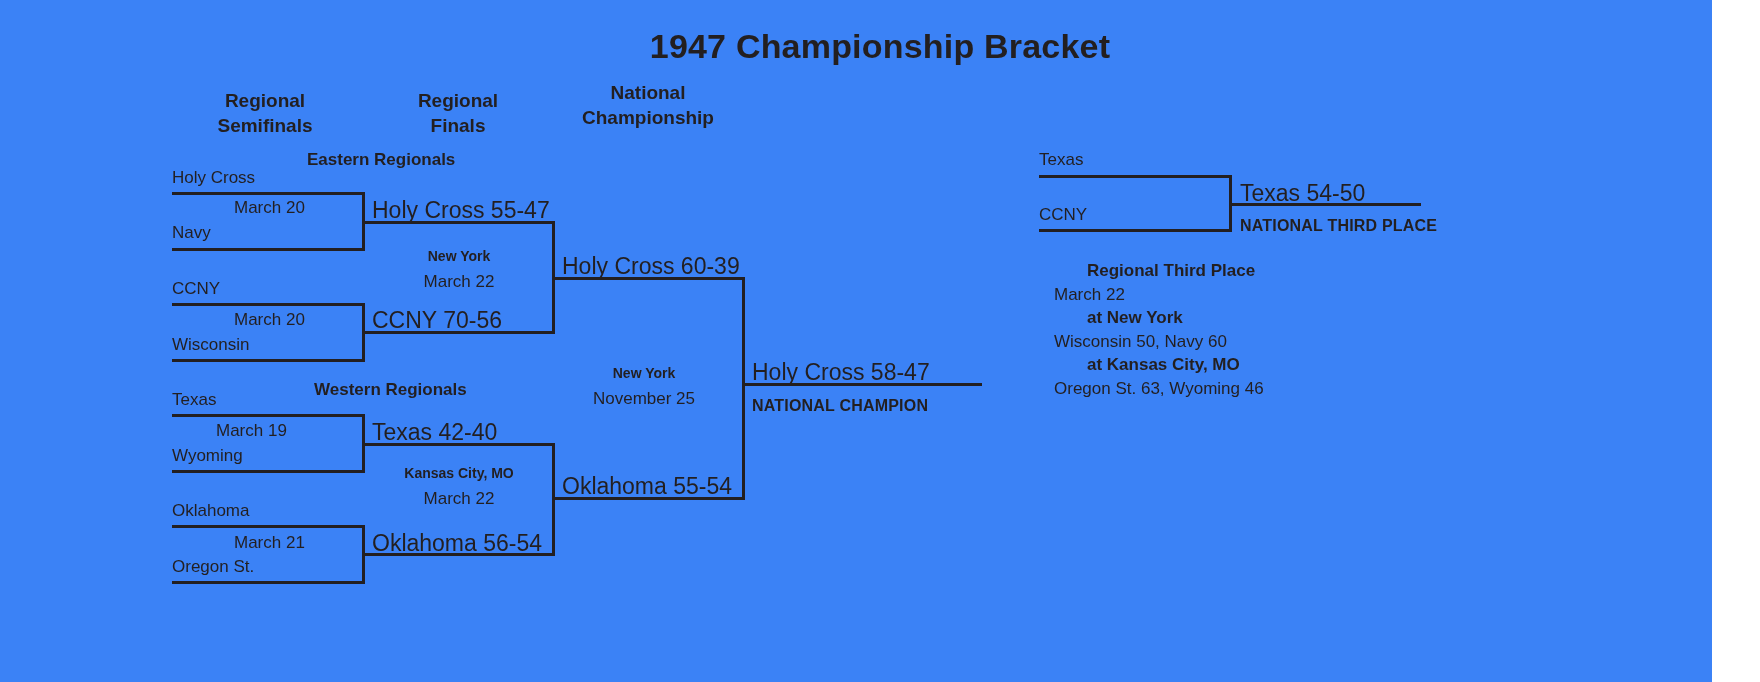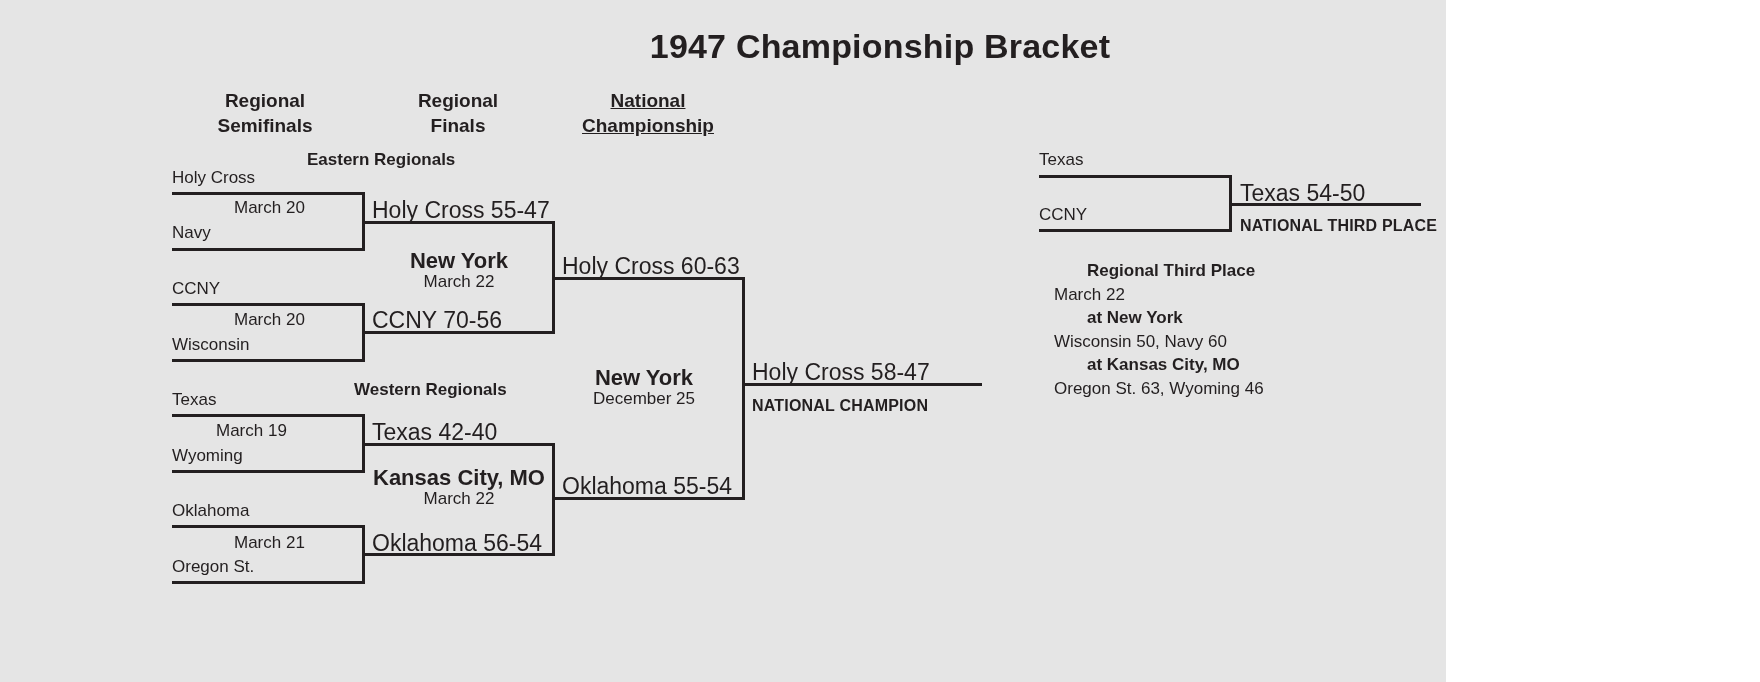--- a/index.html
+++ b/index.html
@@ -2,23 +2,23 @@
 <html><head>
 <meta charset="utf-8">
 <style>
   html, body {
     margin: 0;
     padding: 0;
     background: #ffffff;
   }
   #root {
     position: relative;
-    width: 1446px;
+    width: 1712px;
     height: 682px;
-    background: #e5e5e5;
+    background: #3b82f6;
     font-family: "Liberation Sans", sans-serif;
     color: #231f20;
     overflow: hidden;
   }
 
   
   .title {
     position: absolute;
     left: 0;
     top: 27px;
@@ -63,21 +63,21 @@
     white-space: nowrap;
   }
   .date {
     position: absolute;
     font-size: 17px;
     color: #231f20;
     white-space: nowrap;
   }
   .site {
     position: absolute;
-    font-size: 22px;
+    font-size: 14px;
     font-weight: bold;
     color: #231f20;
     white-space: nowrap;
     text-align: center;
   }
   .banner {
     position: absolute;
     font-size: 16px;
     font-weight: bold;
     color: #231f20;
@@ -122,27 +122,27 @@
   <div class="title">1947 Championship Bracket</div>
 
   <div class="col-head" style="left:175px; top:88px; width:180px;">
     <div>Regional</div>
     <div>Semifinals</div>
   </div>
   <div class="col-head" style="left:368px; top:88px; width:180px;">
     <div>Regional</div>
     <div>Finals</div>
   </div>
-  <div class="col-head" style="left:558px; top:88px; width:180px;text-decoration:underline;">
+  <div class="col-head" style="left:558px; top:80px; width:180px;">
     <div>National</div>
     <div>Championship</div>
   </div>
 
   <div class="region-head" style="left:307px; top:150px;">Eastern Regionals</div>
-  <div class="region-head" style="left:314px; top:380px;margin-left:40px;">Western Regionals</div>
+  <div class="region-head" style="left:314px; top:380px;">Western Regionals</div>
 
   <div class="team" style="left:172px; top:168px;">Holy Cross</div>
   <div class="hline" style="left:172px; top:192px; width:193px;"></div>
   <div class="date" style="left:234px; top:198px;">March 20</div>
   <div class="team" style="left:172px; top:223px;">Navy</div>
   <div class="hline" style="left:172px; top:248px; width:193px;"></div>
   <div class="vline" style="left:362px; top:192px; height:59px;"></div>
 
   <div class="team" style="left:172px; top:279px;">CCNY</div>
   <div class="hline" style="left:172px; top:303px; width:193px;"></div>
@@ -174,24 +174,24 @@
   <div class="vline" style="left:362px; top:525px; height:59px;"></div>
 
   <div class="score" style="left:372px; top:419px;">Texas 42-40</div>
   <div class="hline" style="left:362px; top:443px; width:193px;"></div>
   <div class="site" style="left:368px; top:465px; width:182px;">Kansas City, MO</div>
   <div class="date" style="left:368px; top:489px; width:182px; text-align:center;">March 22</div>
   <div class="score" style="left:372px; top:530px;">Oklahoma 56-54</div>
   <div class="hline" style="left:362px; top:553px; width:193px;"></div>
   <div class="vline" style="left:552px; top:443px; height:113px;"></div>
 
-  <div class="score" style="left:562px; top:253px;">Holy Cross 60-63</div>
+  <div class="score" style="left:562px; top:253px;">Holy Cross 60-39</div>
   <div class="hline" style="left:552px; top:277px; width:193px;"></div>
   <div class="site" style="left:558px; top:365px; width:172px;">New York</div>
-  <div class="date" style="left:558px; top:389px; width:172px; text-align:center;">December 25</div>
+  <div class="date" style="left:558px; top:389px; width:172px; text-align:center;">November 25</div>
   <div class="score" style="left:562px; top:473px;">Oklahoma 55-54</div>
   <div class="hline" style="left:552px; top:497px; width:193px;"></div>
   <div class="vline" style="left:742px; top:277px; height:223px;"></div>
 
   <div class="score" style="left:752px; top:359px;">Holy Cross 58-47</div>
   <div class="hline" style="left:742px; top:383px; width:240px;"></div>
   <div class="banner" style="left:752px; top:397px;">NATIONAL CHAMPION</div>
 
   <div class="team" style="left:1039px; top:150px;">Texas</div>
   <div class="hline" style="left:1039px; top:175px; width:193px;"></div>

